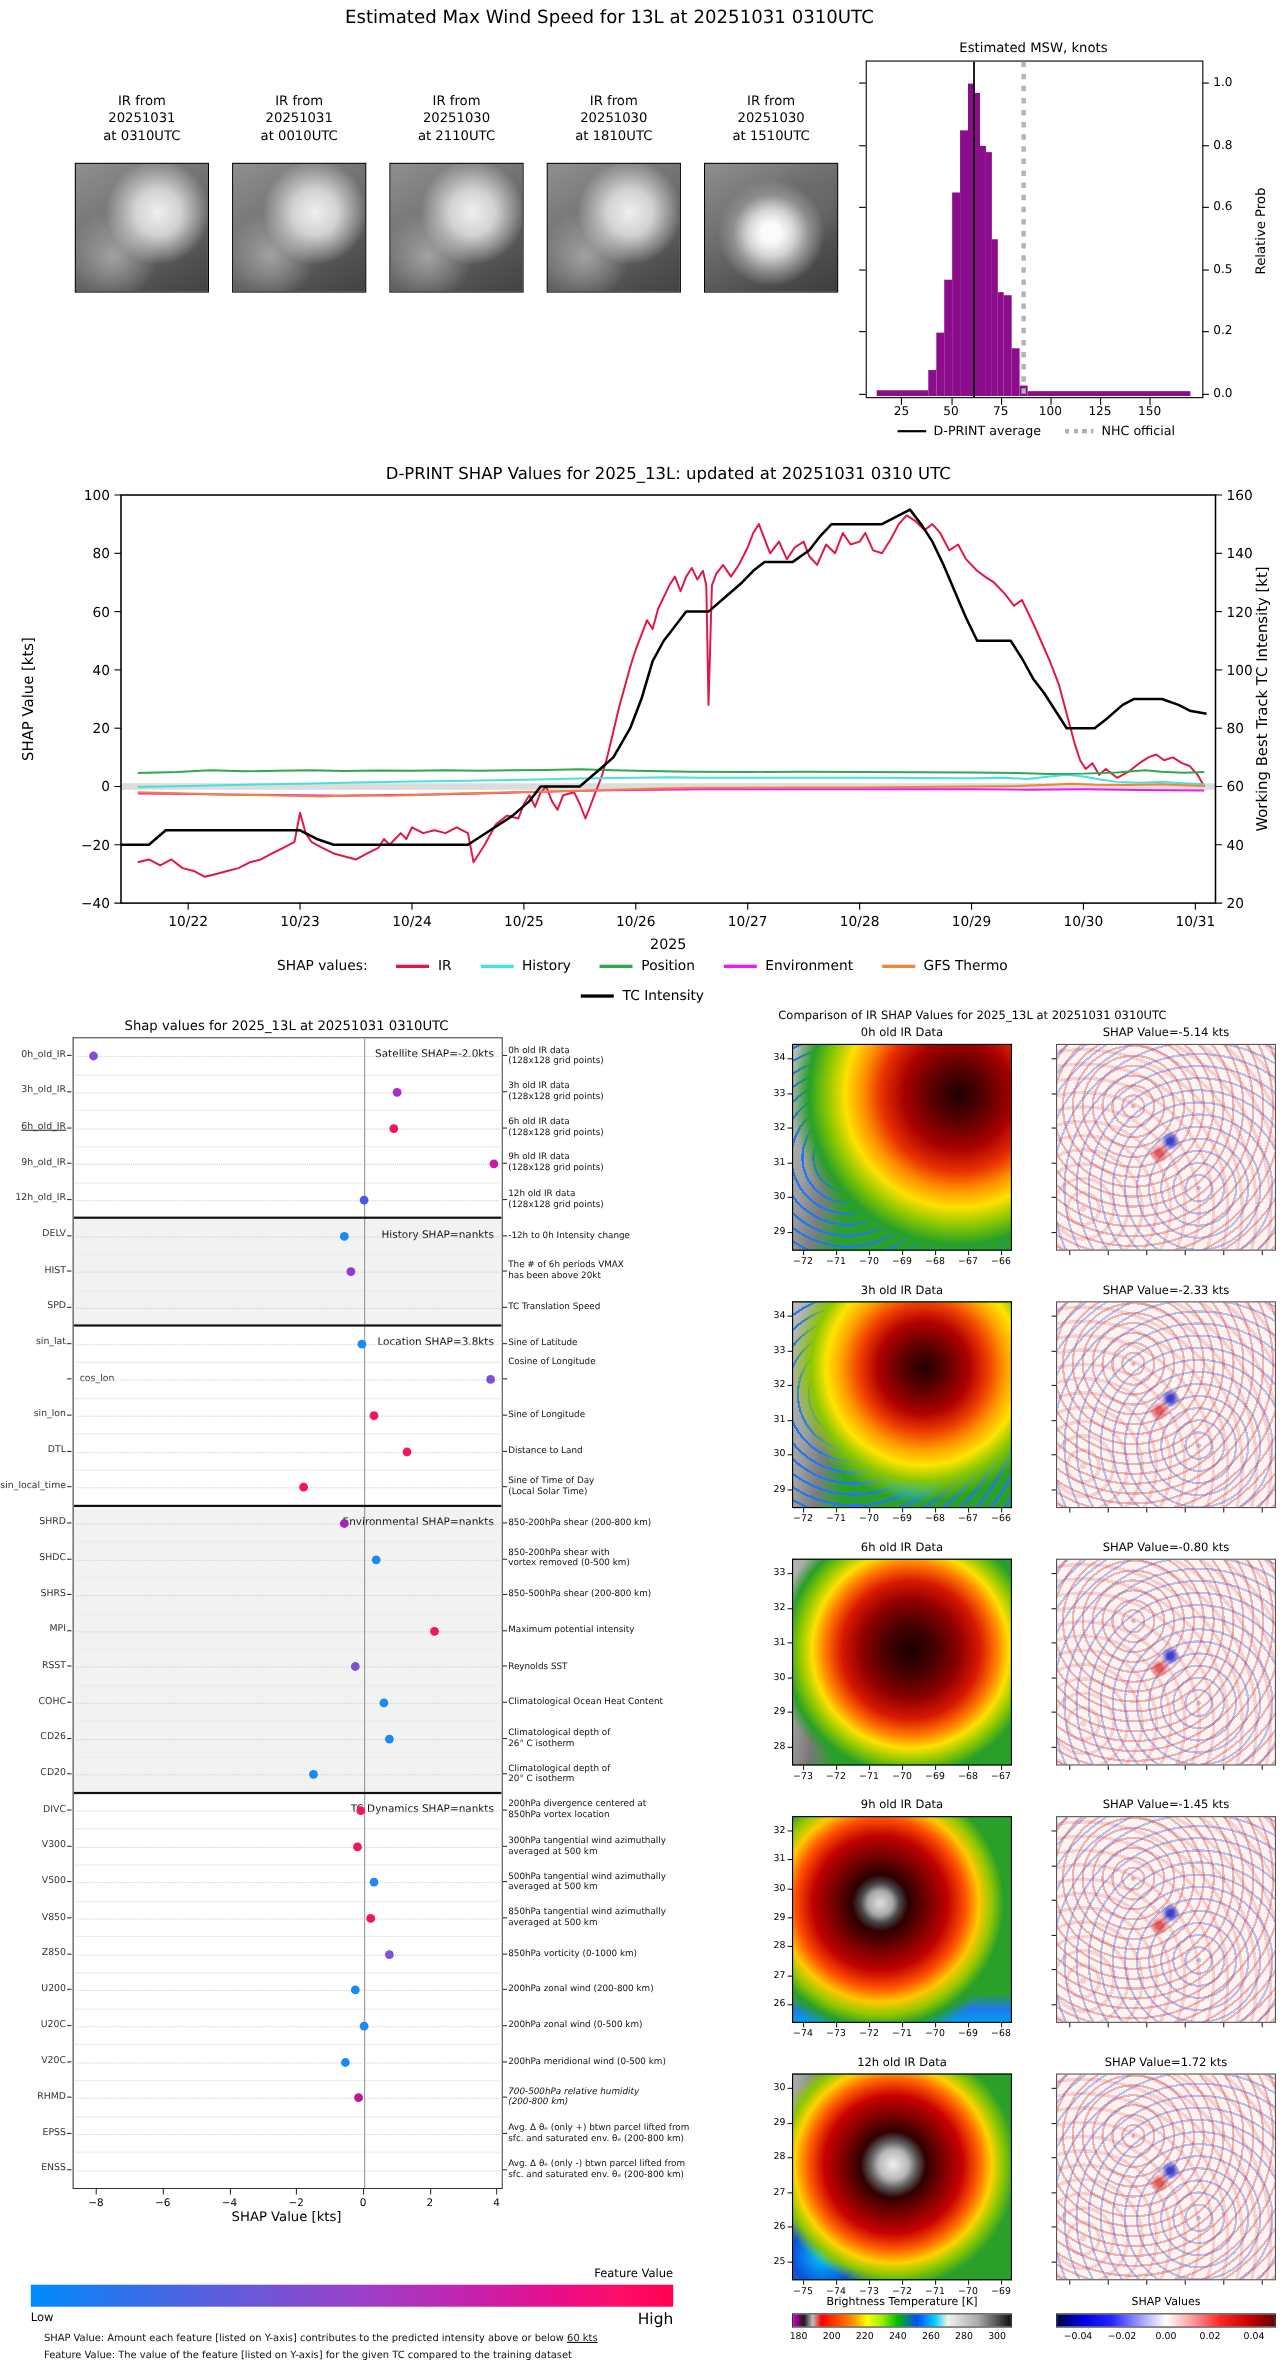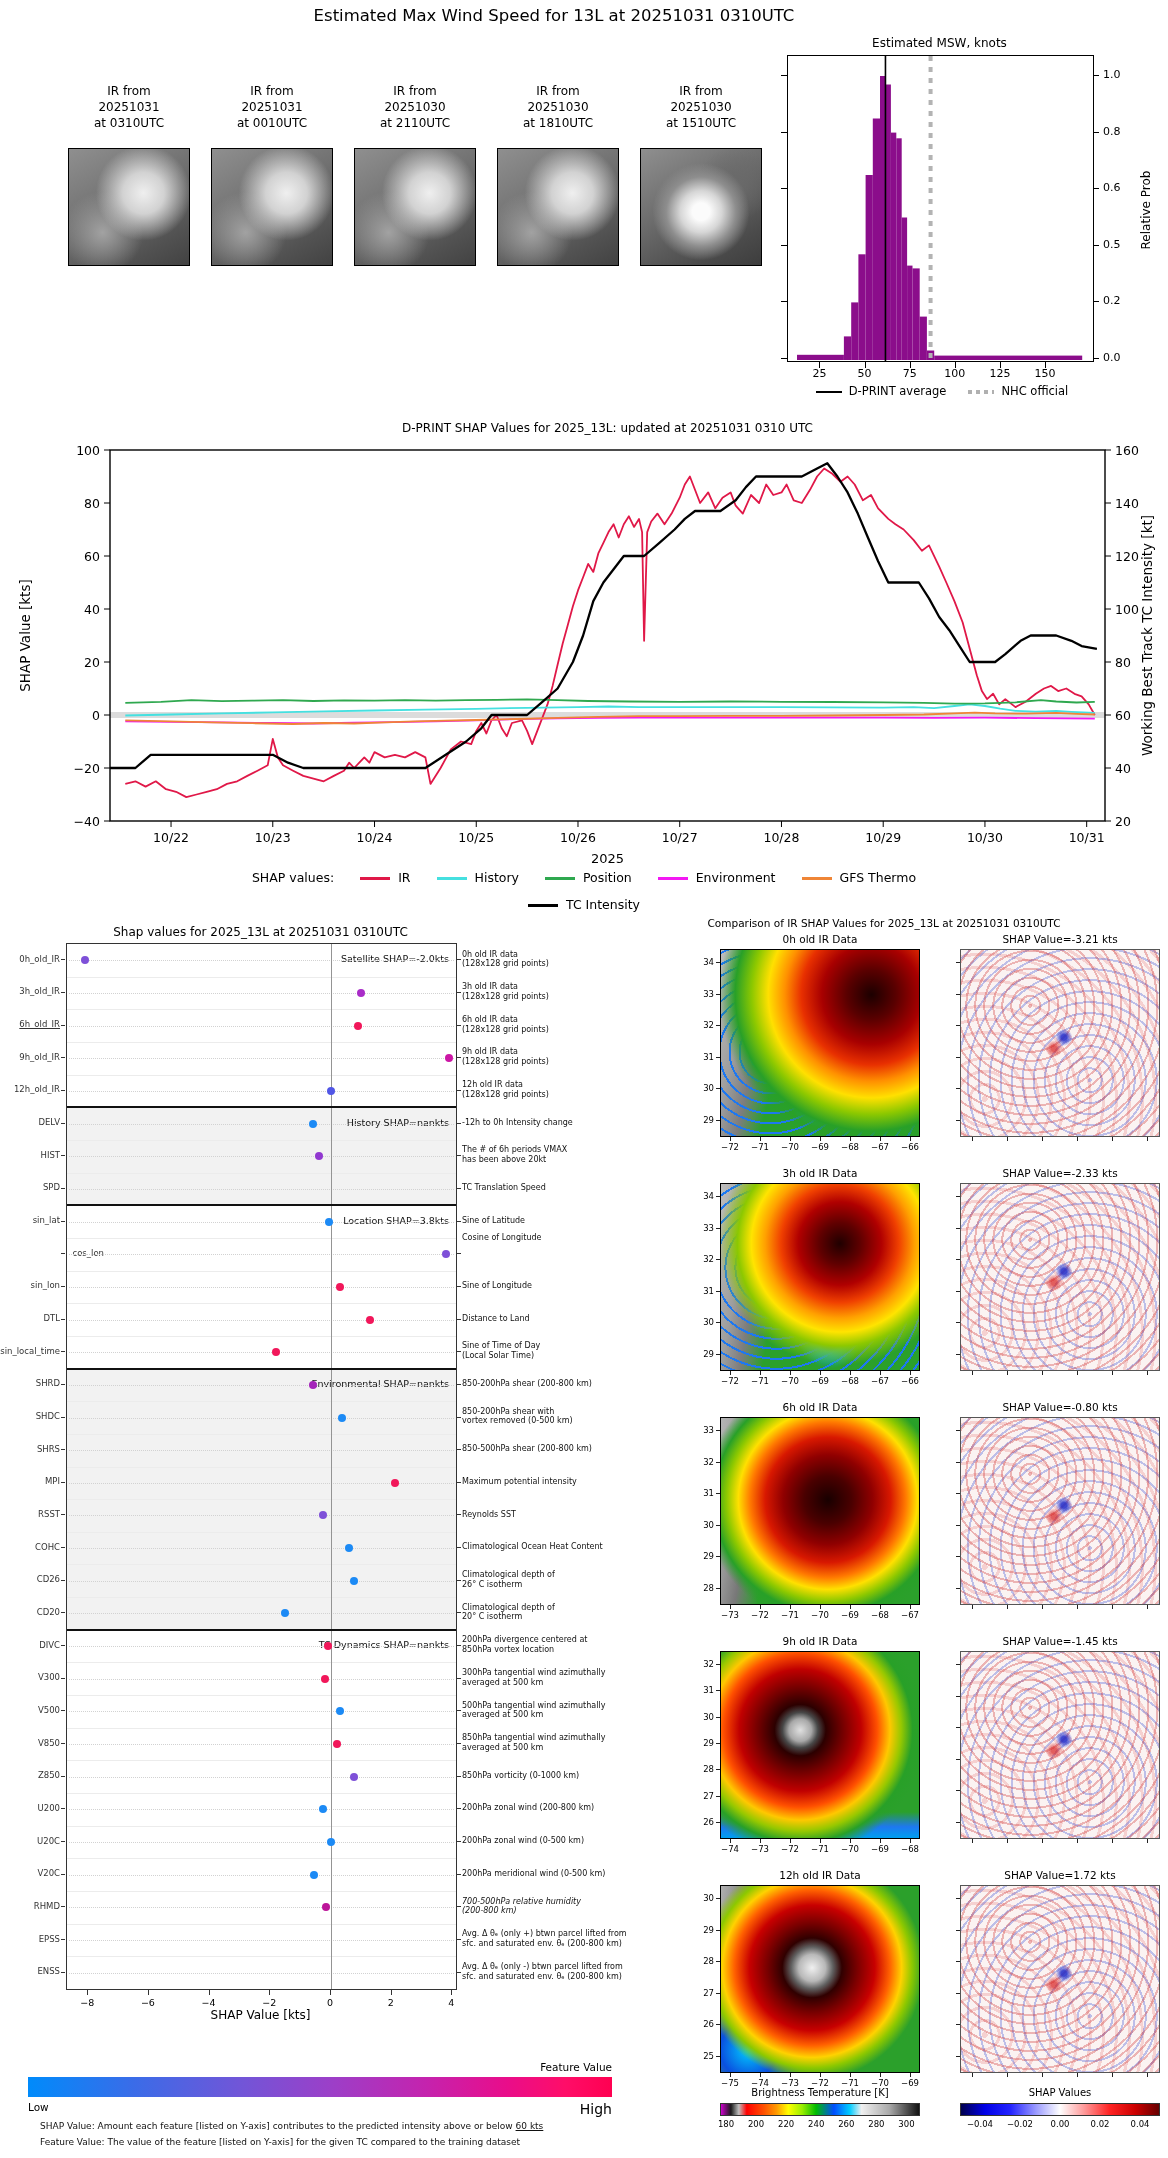--- a/index.html
+++ b/index.html
@@ -25,21 +25,21 @@
     font-size:12px;white-space:nowrap;}
   .hist-xtick{position:absolute;top:331px;width:32px;text-align:center;font-size:11px;}
   .hist-tick{position:absolute;background:#000;}
   #hist-legend{position:absolute;left:-105px;top:348px;width:520px;display:flex;justify-content:center;
     align-items:center;gap:22px;font-size:11.5px;white-space:nowrap;}
   .leg-line-solid{display:inline-block;width:26px;height:2px;background:#000;margin-right:7px;vertical-align:middle;}
   .leg-line-dotted{display:inline-block;width:26px;height:4px;margin-right:7px;vertical-align:middle;
     background:repeating-linear-gradient(90deg,#b0b0b0 0 4px,rgba(0,0,0,0) 4px 8px);}
   
   #ts-area{position:absolute;left:0;top:418px;width:1168px;height:512px;}
-  #ts-title{position:absolute;left:110px;top:3px;width:995px;text-align:center;font-size:12px;}
+  #ts-title{position:absolute;left:110px;top:3px;width:995px;text-align:center;font-size:15px;}
   #ts-svg{position:absolute;left:0;top:0;}
   .ts-legend{position:absolute;left:0;width:1168px;display:flex;justify-content:center;
     align-items:center;gap:26px;font-size:12.5px;}
   #ts-legend1{top:452px;} #ts-legend2{top:479px;}
   .ts-swatch{display:inline-block;width:30px;height:3px;margin-right:8px;vertical-align:middle;}
   
   #dp-area{position:absolute;left:0;top:925px;width:700px;height:1233px;}
   #dp-title{position:absolute;left:66px;top:0;width:389px;text-align:center;font-size:12px;}
   #dp-box{position:absolute;left:66px;top:18px;width:389px;height:1045px;border:1.2px solid #333;
     background:#fff;overflow:hidden;}
@@ -561,21 +561,21 @@
     <div class="dp-xtick" style="left: 436.4px; top: 1072px;">4</div>
   </div>
 
 <div id="ir-area">
   <div id="ir-title">Comparison of IR SHAP Values for 2025_13L at 20251031 0310UTC</div>
   <div id="cb-bt-label" class="cb-label">Brightness Temperature [K]</div>
   <div id="cb-bt" class="cb"></div>
   <div id="cb-sv-label" class="cb-label">SHAP Values</div>
   <div id="cb-sv" class="cb"></div>
 <div class="ir-subtitle" style="left: 120px; top: 18px;">0h old IR Data</div>
-    <div class="ir-subtitle" style="left: 360px; top: 18px;">SHAP Value=-3.21 kts</div>
+    <div class="ir-subtitle" style="left: 360px; top: 18px;">SHAP Value=-5.14 kts</div>
     <div class="irmap ir0" style="left: 120px; top: 34px;"></div>
     <div class="shapmap" style="left: 360px; top: 34px;"></div>
     <div class="map-ytick" style="left: 92px; top: 42px;">34</div>
     <div class="map-tick" style="left: 116px; top: 47px; width: 4px; height: 1px;"></div>
     <div class="map-ytick" style="left: 92px; top: 73.6px;">33</div>
     <div class="map-tick" style="left: 116px; top: 78.6px; width: 4px; height: 1px;"></div>
     <div class="map-ytick" style="left: 92px; top: 105.2px;">32</div>
     <div class="map-tick" style="left: 116px; top: 110.2px; width: 4px; height: 1px;"></div>
     <div class="map-ytick" style="left: 92px; top: 136.8px;">31</div>
     <div class="map-tick" style="left: 116px; top: 141.8px; width: 4px; height: 1px;"></div>

